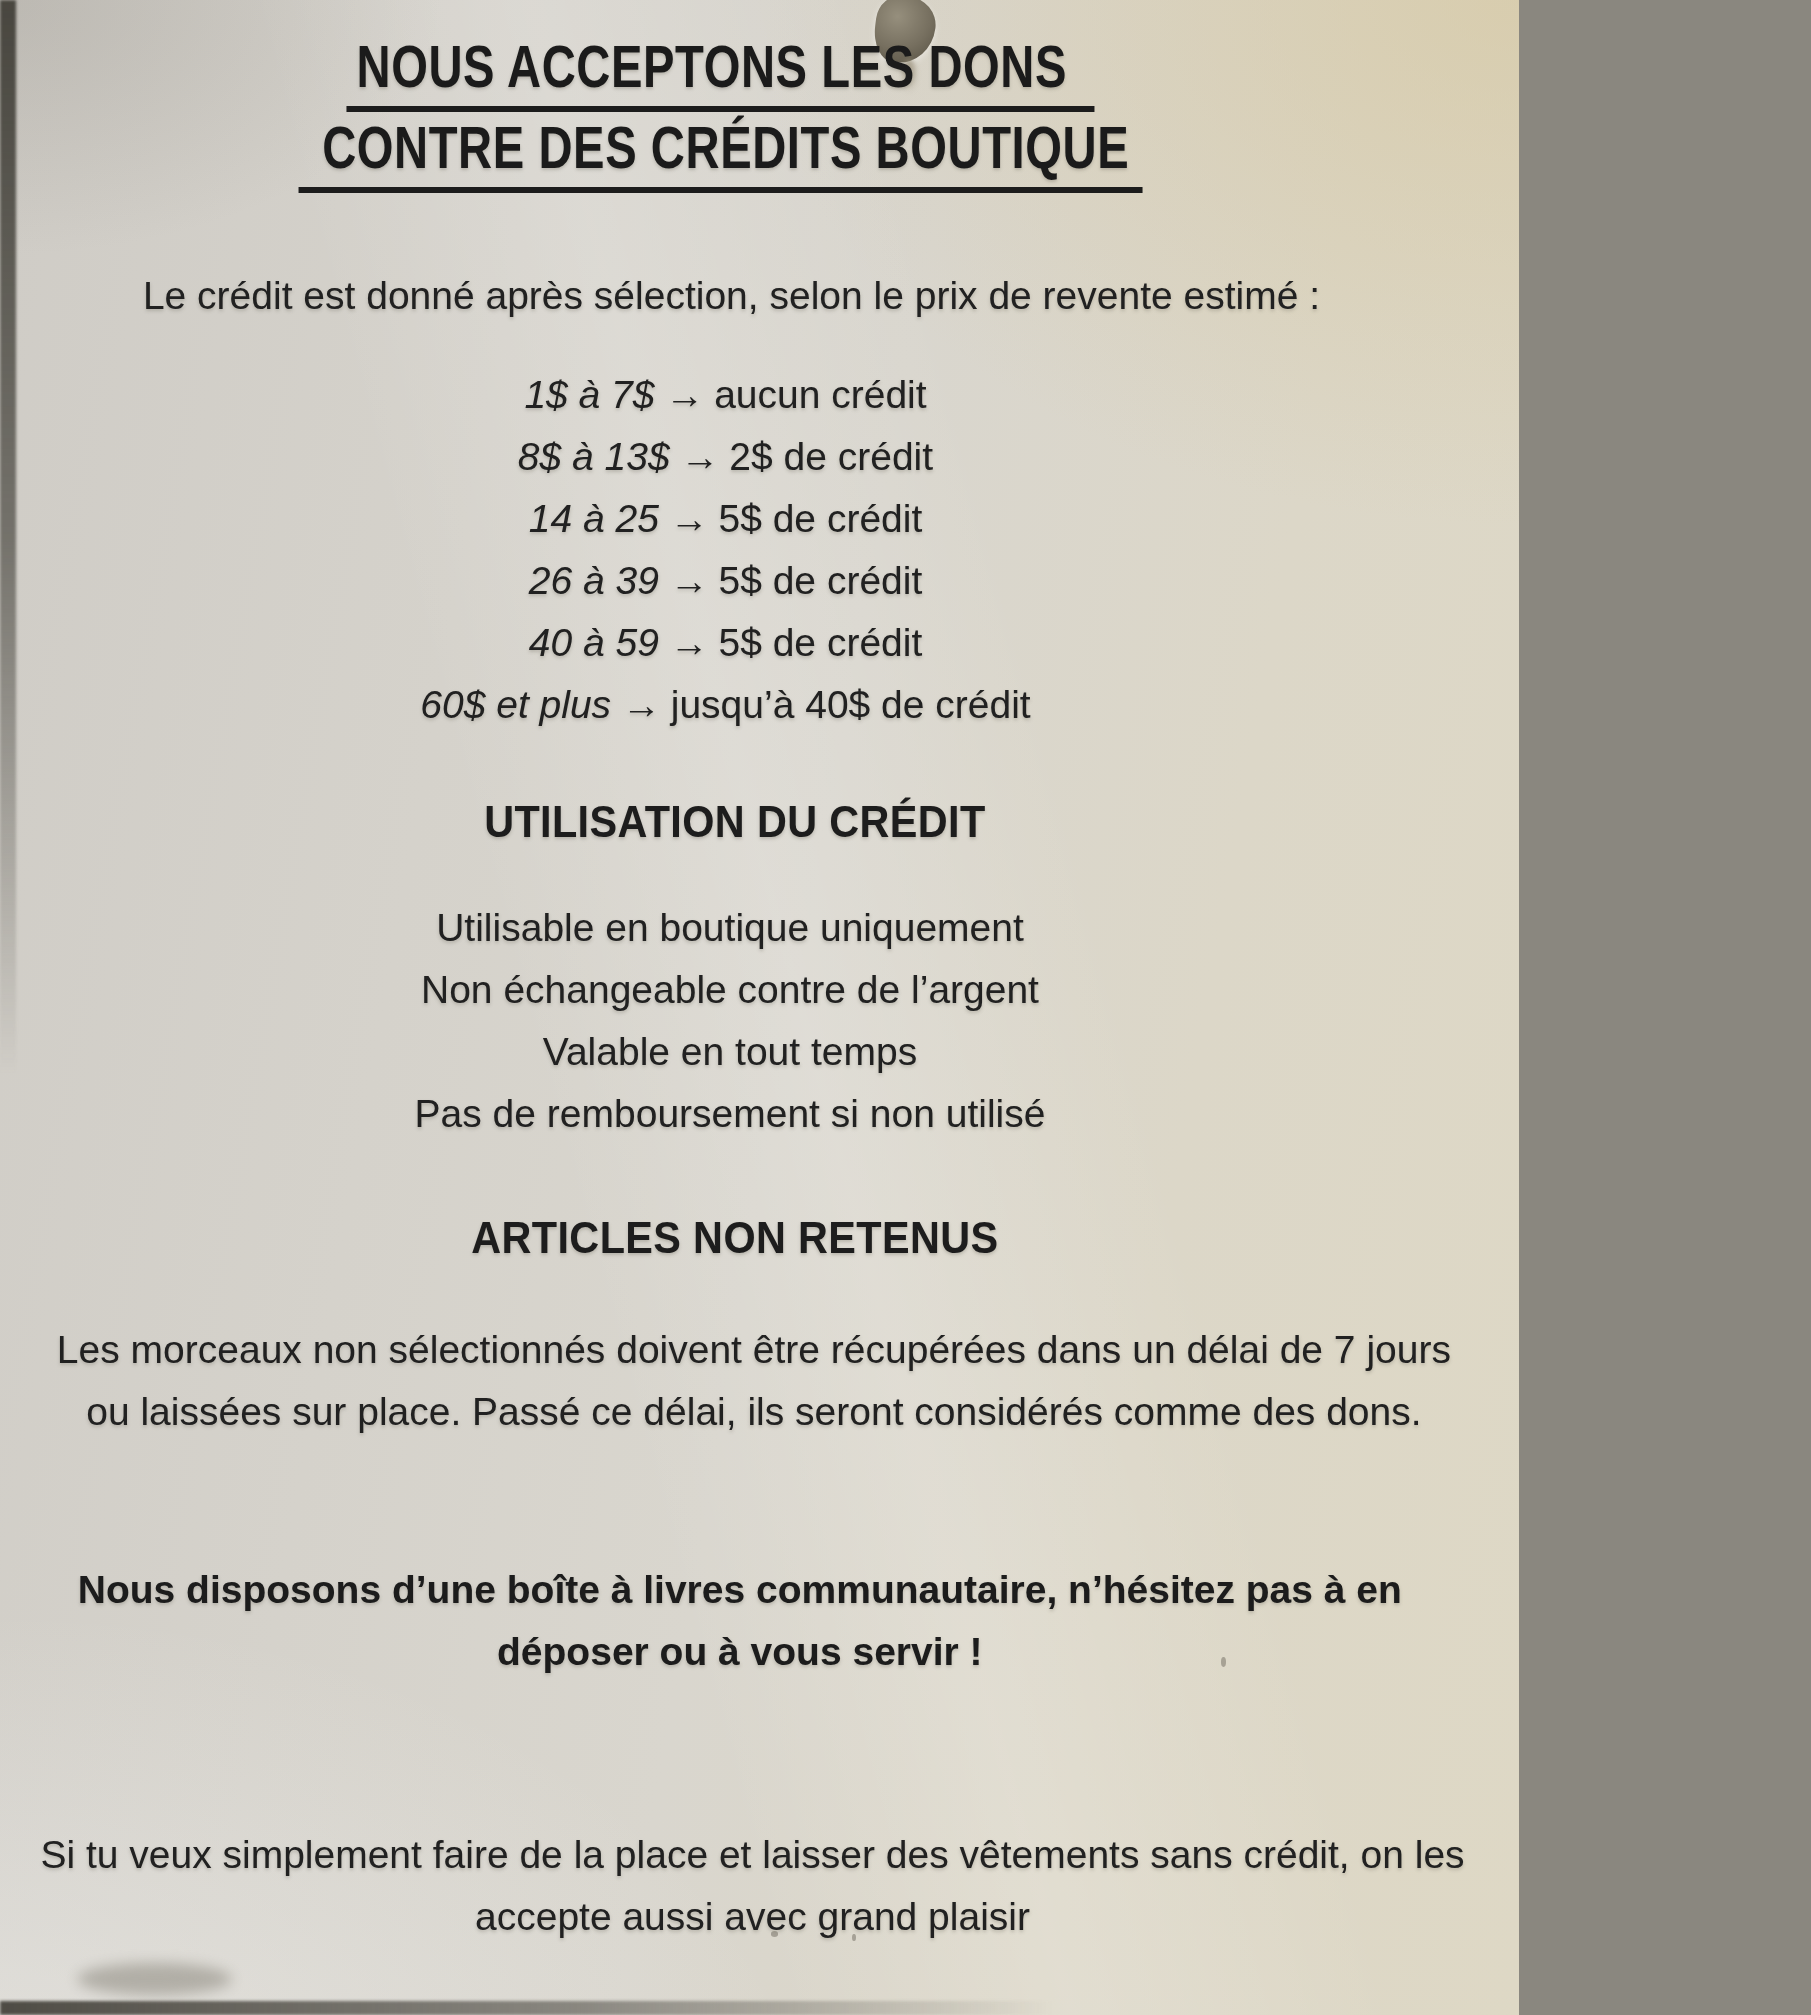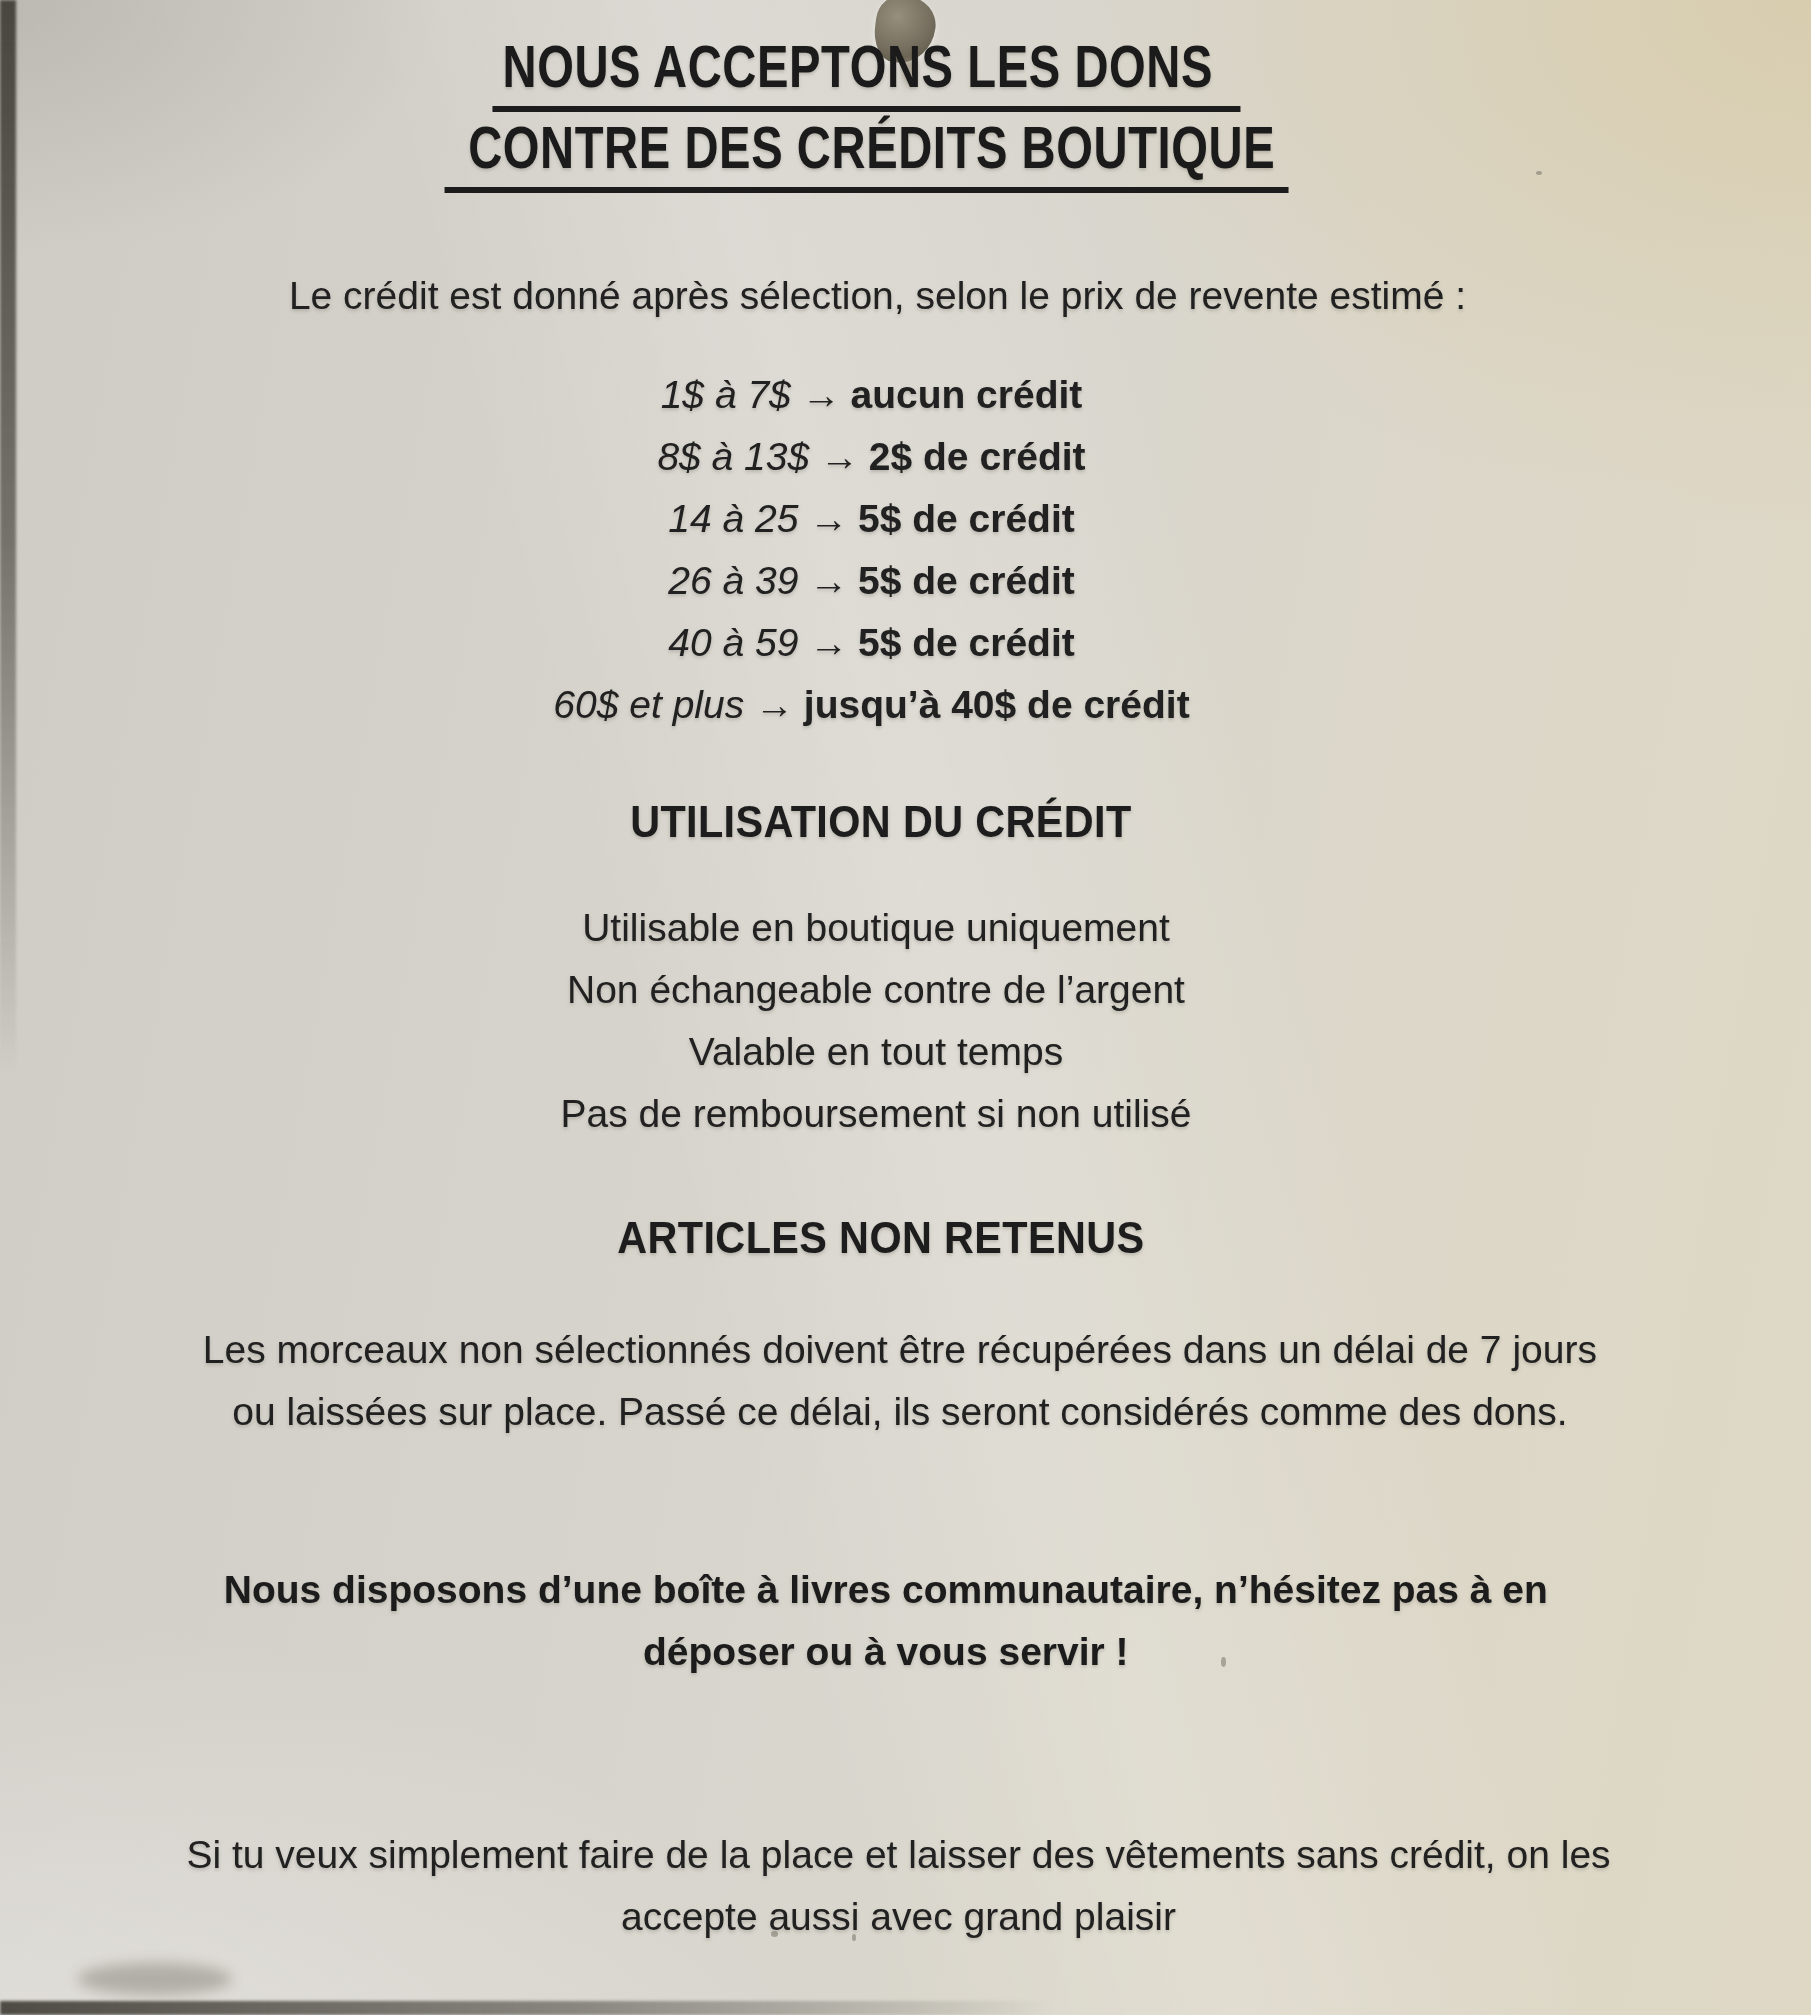--- a/index.html
+++ b/index.html
@@ -1,18 +1,18 @@
 <!DOCTYPE html>
 <html style="font-size:11.2px"><head>
 <meta charset="utf-8">
 <style>
   html,body{margin:0;padding:0;background:#8a877f;}
   .photo{
     position:relative;
-    width:1811px;height:2015px;
+    width:1519px;height:2015px;
     overflow:hidden;
     font-family:"Liberation Sans","DejaVu Sans",sans-serif;
     color:#212121;
     background-color:#d9d6cf;
     background-image:
       radial-gradient(1124px 773px at 100% 0%, rgba(213,198,158,0.60), rgba(213,198,158,0) 68%),
       radial-gradient(632px 365px at 0% 0%, rgba(138,134,126,0.28), rgba(138,134,126,0) 70%),
       radial-gradient(1335px 913px at 0% 108%, rgba(242,242,240,0.55), rgba(242,242,240,0) 62%),
       linear-gradient(75deg, rgba(255,255,255,0) 38%, rgba(255,255,255,0.16) 52%, rgba(255,255,255,0) 68%),
       linear-gradient(100deg, #cfccc6 0%, #d5d2cb 30%, #d9d6ce 52%, #dcd7c8 74%, #ded8c5 100%);
@@ -56,21 +56,21 @@
     font-size:59px;line-height:1.0;font-weight:700;color:#1b1b1b;
     letter-spacing:0.7px;
     border-bottom:6.3px solid #1c1c1c;
   }
   .title-line.l1{transform:scaleX(0.80);padding:0 34px 9px 12.6px;margin-bottom:7px;}
   .title-line.l2{transform:scaleX(0.80);padding:0 17px 9px 29.5px;}
   .intro{margin-top:81px;font-size:39px;transform:translateX(-28px);}
   .credits{margin-top:46px;transform:translateX(-34px);}
   .credit-line{font-size:39px;line-height:62px;}
   .credit-line .range{margin-right:9.8px;font-style:italic;}
-  .credit-line .credit{font-weight:700;}
+  .credit-line .credit{font-weight:400;}
   .sec-heading{
     margin-top:60px;font-size:45px;font-weight:700;color:#1d1d1d;
     transform:translateX(-24.6px) scaleX(0.92);letter-spacing:0.4px;
   }
   .sec-heading.articles{margin-top:67px;}
   .usage-lines{margin-top:49px;transform:translateX(-29.5px);}
   .usage-line{font-size:39px;line-height:62px;}
   .para{font-size:39px;line-height:62px;}
   .para.non-retenus{margin-top:55px;transform:translateX(-5.6px);}
   .para.book-box{margin-top:116px;font-weight:700;color:#1c1c1c;transform:translateX(-19.7px);}

